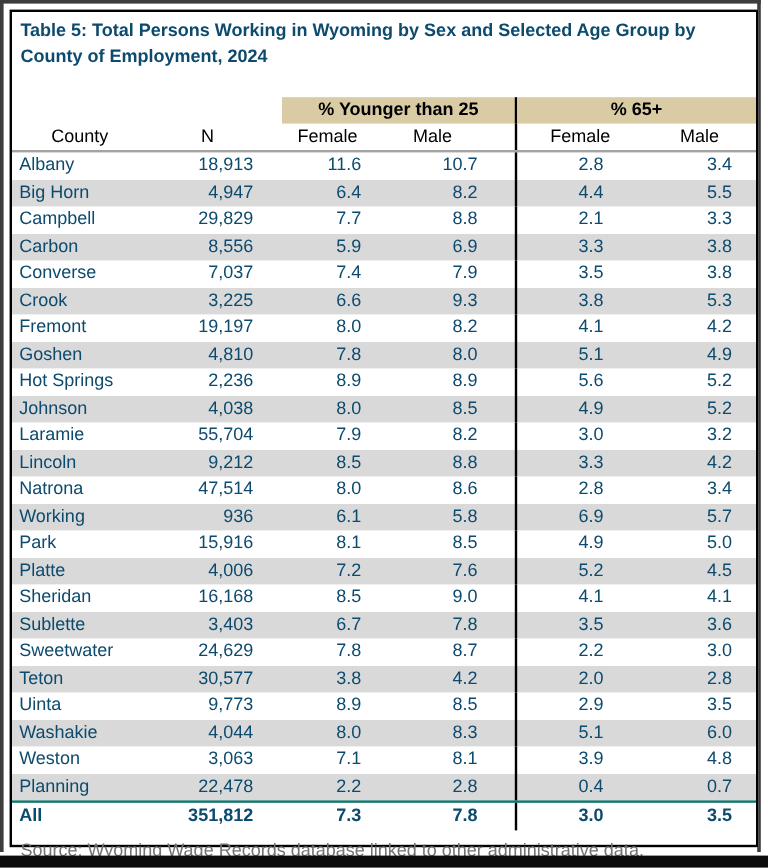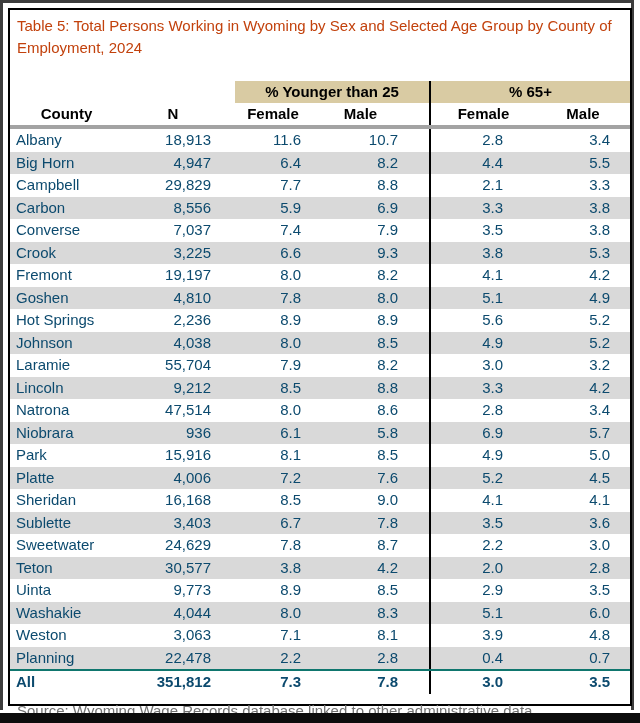--- a/index.html
+++ b/index.html
@@ -33,23 +33,23 @@
     top: 5px;
     width: 620px;
     height: 694px;
     border: 2px solid #000000;
     box-sizing: content-box;
     background: #ffffff;
   }
   .title {
     padding: 5px 8px 0 7px;
     font-size: 15px;
-    font-weight: normal;
+    font-weight: bold;
     line-height: 22px;
-    color: #c2410c;
+    color: #0c4a6e;
   }
   .head-spacer { height: 7px; }
   .group-row {
     display: grid;
     grid-template-columns: 113px 100px 208px 199px;
     height: 22px;
     line-height: 22px;
     margin-top: 15px;
   }
   .band {
@@ -60,22 +60,22 @@
   }
   .band-left {
     margin-left: 12px;
     border-right: 2px solid #000;
   }
   .col-head-row {
     display: grid;
     grid-template-columns: 113px 100px 100px 108px 105px 94px;
     height: 22px;
     line-height: 22px;
-    border-bottom: 4px solid #a3a3a3;
-    font-weight: bold;
+    border-bottom: 2px solid #a3a3a3;
+    font-weight: normal;
     font-size: 15px;
   }
   .col-head-row .cell { text-align: center; }
   .col-head-row .c-m25 { border-right: 2px solid #000; }
   .row {
     display: grid;
     grid-template-columns: 113px 100px 100px 108px 105px 94px;
     height: 22.5px;
     line-height: 22.5px;
     font-size: 15px;
@@ -226,21 +226,21 @@
         </div>
         <div class="row data-row">
           <span class="cell c-county">Natrona</span>
           <span class="cell c-n">47,514</span>
           <span class="cell c-f25">8.0</span>
           <span class="cell c-m25">8.6</span>
           <span class="cell c-f65">2.8</span>
           <span class="cell c-m65">3.4</span>
         </div>
         <div class="row data-row">
-          <span class="cell c-county">Niobrara</span>
+          <span class="cell c-county">Working</span>
           <span class="cell c-n">936</span>
           <span class="cell c-f25">6.1</span>
           <span class="cell c-m25">5.8</span>
           <span class="cell c-f65">6.9</span>
           <span class="cell c-m65">5.7</span>
         </div>
         <div class="row data-row">
           <span class="cell c-county">Park</span>
           <span class="cell c-n">15,916</span>
           <span class="cell c-f25">8.1</span>

